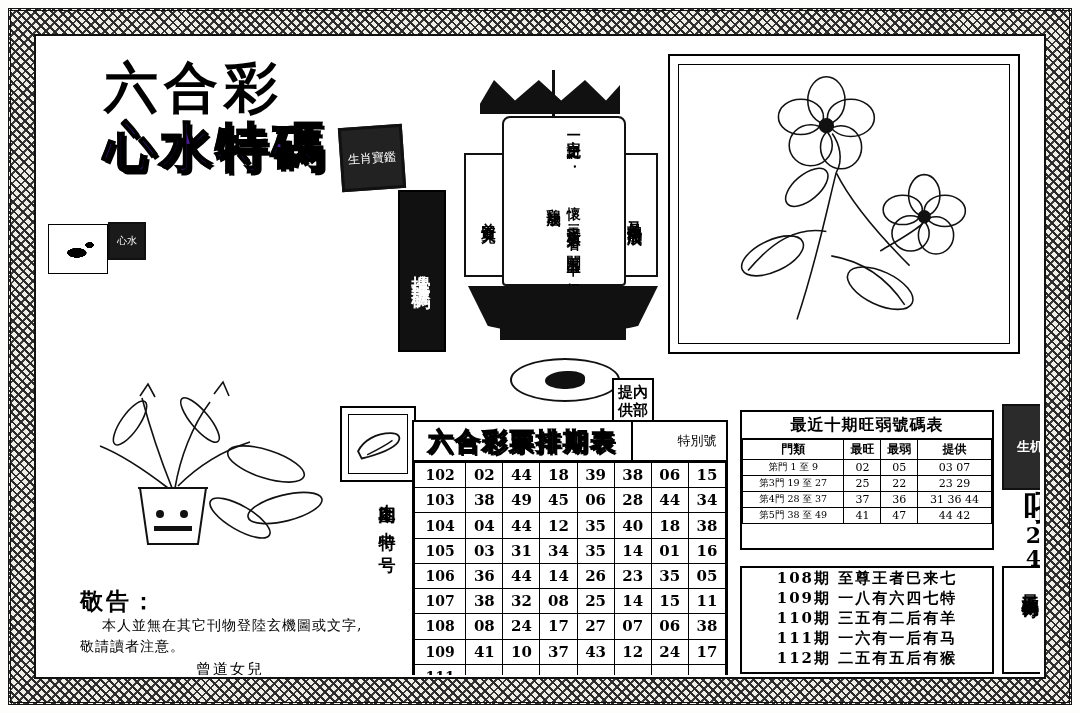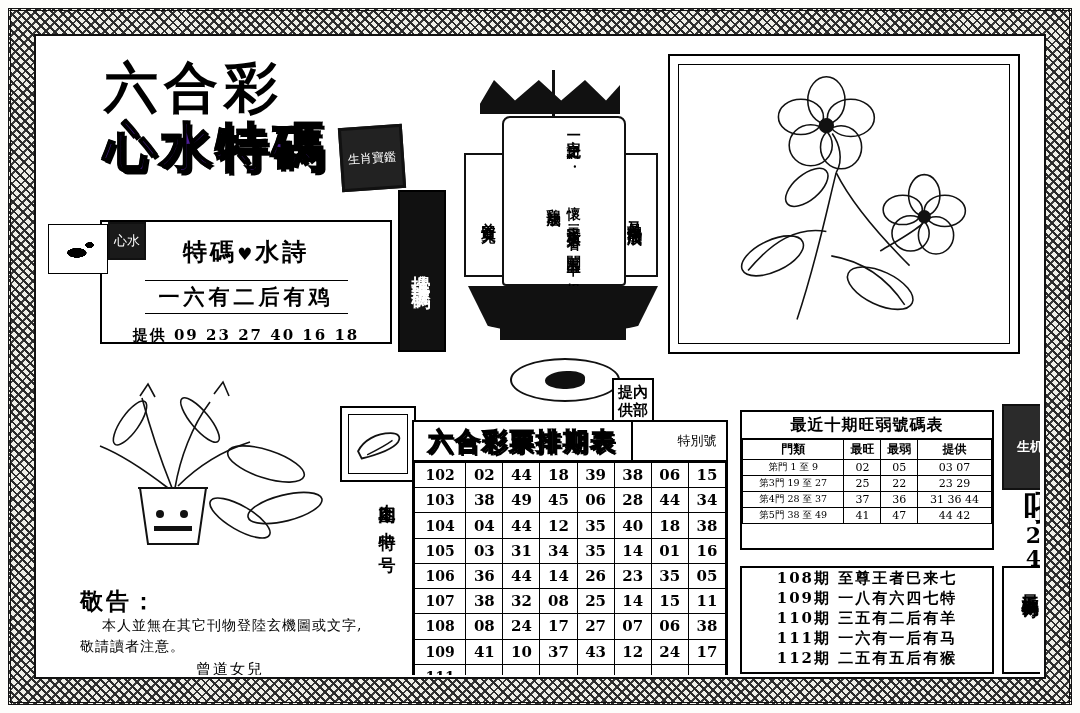--- a/index.html
+++ b/index.html
@@ -90,21 +90,21 @@
   }
   #bird-stamp .bird{
     width:100%;height:100%;
     background:
       radial-gradient(ellipse 16px 8px at 48% 58%, #000 60%, transparent 62%),
       radial-gradient(ellipse 7px 5px at 70% 42%, #000 60%, transparent 62%);
   }
   #red-seal{
     position:absolute;left:68px;top:184px;width:34px;height:34px;
     border:2px solid #111;background:#1a1a1a;color:#fff;
-    font-size:13px;display:flex;align-items:center;justify-content:center;
+    font-size:10px;display:flex;align-items:center;justify-content:center;
     text-align:center;line-height:1.05;
   }
 
   
   #vbanner{
     position:absolute;left:358px;top:152px;width:44px;height:158px;
     border:2px solid #000;background:#111;color:#fff;
     writing-mode:vertical-rl;text-orientation:upright;
     font-family:"DejaVu Serif",serif;font-weight:bold;font-size:19px;
     letter-spacing:5px;display:flex;align-items:center;justify-content:center;
@@ -282,32 +282,20 @@
   <div class="deco-inner"></div>
 
   <div class="sheet">
 
     <div id="title-wrap">
       <div class="t-main">六合彩</div>
       <div class="t-sub">心水特碼</div>
     </div>
     <div id="seal-stamp">生肖寶鑑</div>
 
-    <div class="box" id="poem-box">
-      <div id="poem-title">
-        <span>特碼</span><span class="heart">♥</span><span>水詩</span>
-      </div>
-      <div id="poem-line-wrap">
-        <div id="poem-line">一六有二后有鸡</div>
-      </div>
-      <div id="poem-nums">
-        <span>提供</span>
-        <span>09 23  27  40  16 18</span>
-      </div>
-    </div>
     <div id="bird-stamp">
         <div class="bird"></div>
       </div>
     <div id="red-seal">心水</div>
 
     <div id="vbanner">攪珠號碼</div>
 
     <div id="boat-area">
       <div id="mast"></div>
       <div id="sail-top"></div>

